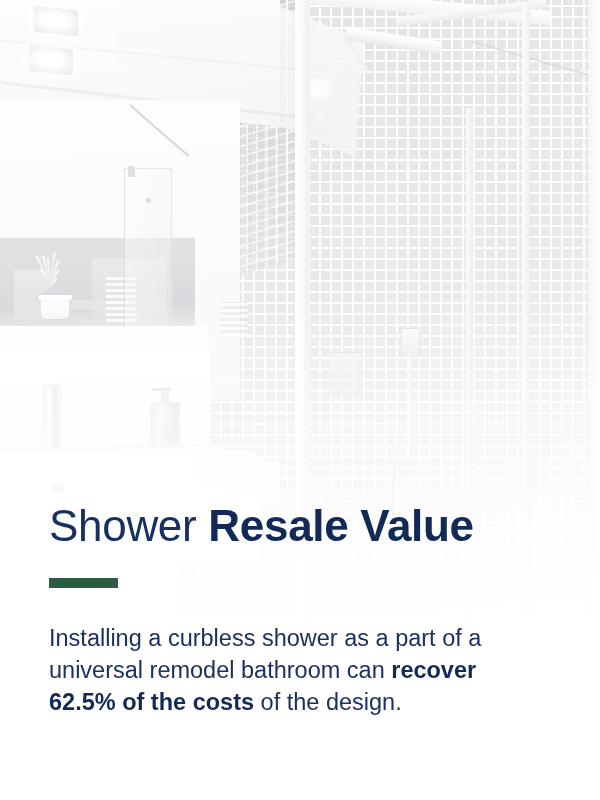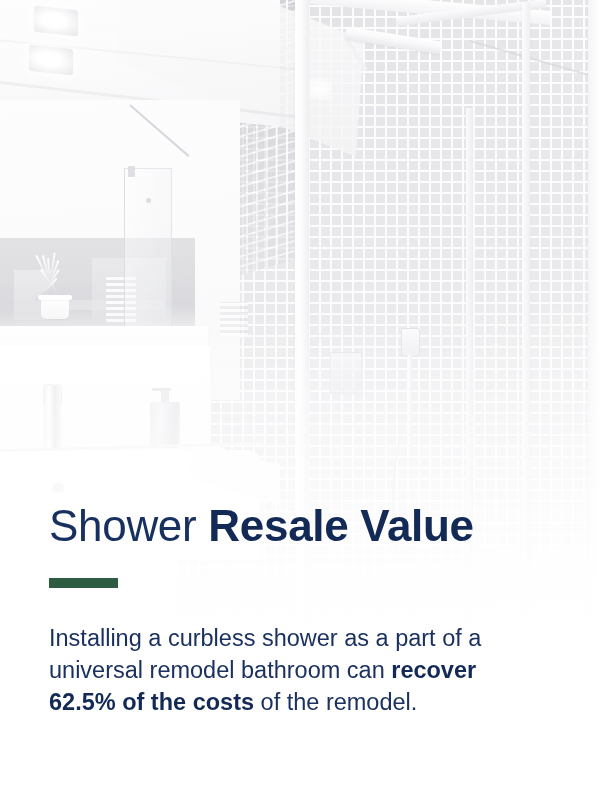--- a/index.html
+++ b/index.html
@@ -553,16 +553,16 @@
     <div class="tiles-fade"></div>
     <div class="photo-wash"></div>
   </div>
 
   <div class="content">
 
     <h1 class="title"><span>Shower </span><b>Resale Value</b></h1>
 
     <div class="accent-bar"></div>
 
-    <p class="body-text"><span>Installing a curbless shower as a part of a universal remodel bathroom can </span><b>recover 62.5% of the costs</b><span> of the remodel.</span></p>
+    <p class="body-text"><span>Installing a curbless shower as a part of a universal remodel bathroom can </span><b>recover 62.5% of the costs</b><span> of the design.</span></p>
   </div>
 
 </div>
 
 </body></html>

